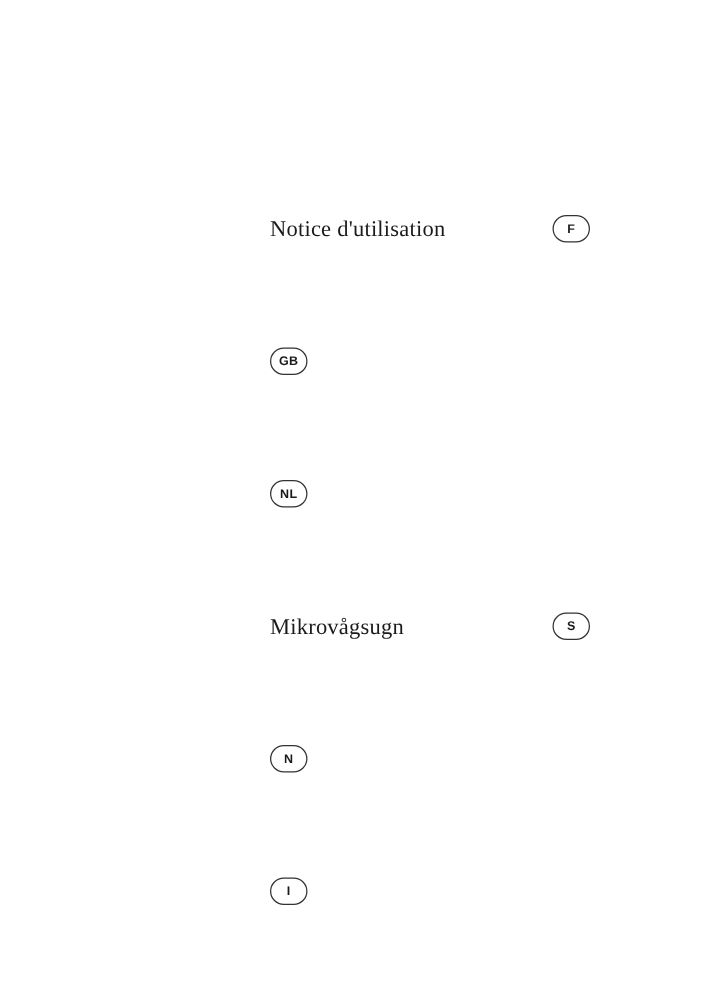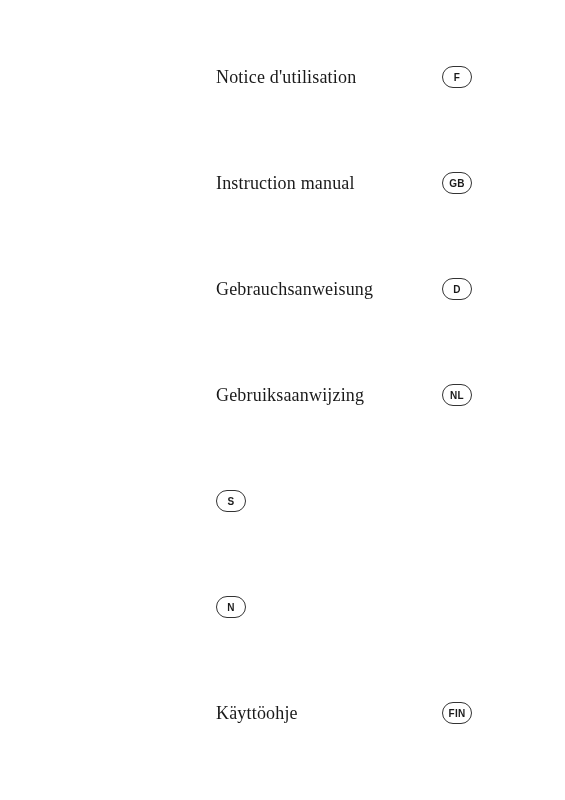--- a/index.html
+++ b/index.html
@@ -70,38 +70,29 @@
 </head>
 <body>
 
 <div class="page-container">
   <div class="manual-list">
   <div class="manual-item">
         <span class="manual-label">Notice d'utilisation</span>
         <span class="lang-badge">F</span>
       </div>
       <div class="manual-item">
-        <span class="manual-label">Instruction manual</span>
         <span class="lang-badge">GB</span>
       </div>
       <div class="manual-item">
-        <span class="manual-label">Gebrauchsanweisung</span>
-        <span class="lang-badge">D</span>
-      </div>
-      <div class="manual-item">
-        <span class="manual-label">Gebruiksaanwijzing</span>
         <span class="lang-badge">NL</span>
       </div>
       <div class="manual-item">
+        <span class="manual-label">Mikrovågsugn</span>
         <span class="lang-badge">S</span>
       </div>
       <div class="manual-item">
         <span class="lang-badge">N</span>
-      </div>
-      <div class="manual-item">
-        <span class="manual-label">Käyttöohje</span>
-        <span class="lang-badge">FIN</span>
       </div>
       <div class="manual-item">
         <span class="lang-badge">I</span>
       </div>
     </div>
 </div>
 
 </body></html>

